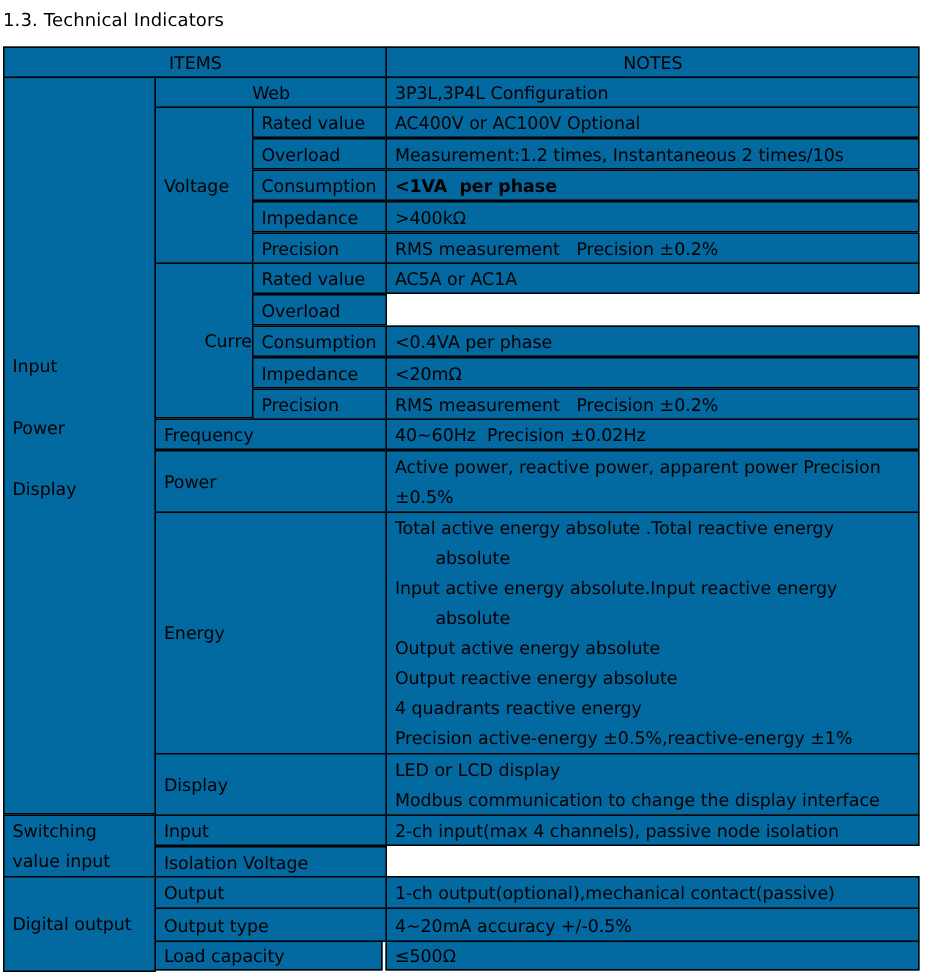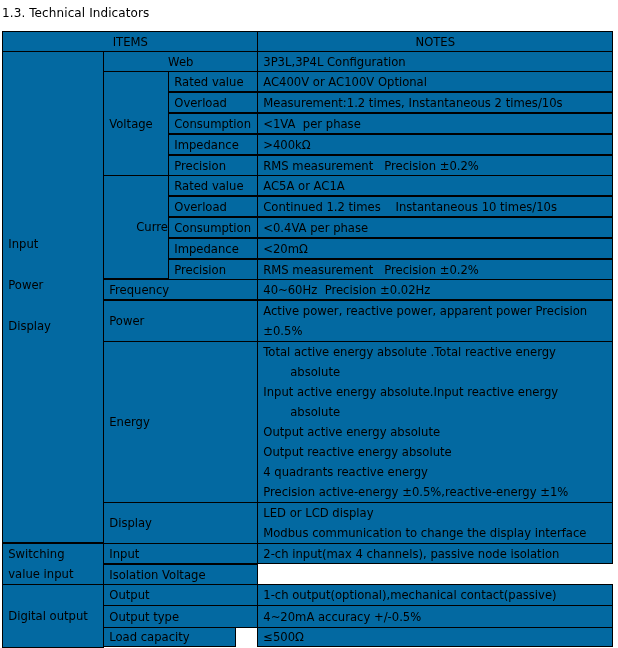--- a/index.html
+++ b/index.html
@@ -60,21 +60,21 @@
       <span>Overload</span>
     </div>
   <div class="cell" style="left:255px;top:61px;width:356px;height:21px;">
       <span>Measurement:1.2 times, Instantaneous 2 times/10s</span>
     </div>
 
   <div class="cell" style="left:166px;top:82px;width:90px;height:21px;">
       <span>Consumption</span>
     </div>
   <div class="cell" style="left:255px;top:82px;width:356px;height:21px;">
-      <span style="white-space:pre;">&lt;1VA  per phase</span>
+      <span style="white-space:pre;font-weight:bold;">&lt;1VA  per phase</span>
     </div>
 
   <div class="cell" style="left:166px;top:103px;width:90px;height:21px;">
       <span>Impedance</span>
     </div>
   <div class="cell" style="left:255px;top:103px;width:356px;height:21px;">
       <span>&gt;400kΩ</span>
     </div>
 
   <div class="cell" style="left:166px;top:124px;width:90px;height:21px;">
@@ -89,23 +89,20 @@
   </div>
   <div class="cell" style="left:166px;top:144px;width:90px;height:21px;">
       <span>Rated value</span>
     </div>
   <div class="cell" style="left:255px;top:144px;width:356px;height:21px;">
       <span>AC5A or AC1A</span>
     </div>
 
   <div class="cell" style="left:166px;top:165px;width:90px;height:21px;">
       <span>Overload</span>
-    </div>
-  <div class="cell" style="left:255px;top:165px;width:356px;height:21px;">
-      <span style="white-space:pre;">Continued 1.2 times    Instantaneous 10 times/10s</span>
     </div>
 
   <div class="cell" style="left:166px;top:186px;width:90px;height:21px;">
       <span>Consumption</span>
     </div>
   <div class="cell" style="left:255px;top:186px;width:356px;height:21px;">
       <span>&lt;0.4VA per phase</span>
     </div>
 
   <div class="cell" style="left:166px;top:207px;width:90px;height:21px;">
@@ -189,20 +186,20 @@
     </div>
   <div class="cell" style="left:255px;top:553px;width:356px;height:22px;">
       <span>1-ch output(optional),mechanical contact(passive)</span>
     </div>
   <div class="cell" style="left:101px;top:574px;width:155px;height:23px;">
       <span>Output type</span>
     </div>
   <div class="cell" style="left:255px;top:574px;width:356px;height:23px;">
       <span>4~20mA accuracy +/-0.5%</span>
     </div>
-  <div class="cell" style="left:101px;top:596px;width:133px;height:20px;">
+  <div class="cell" style="left:101px;top:596px;width:152px;height:20px;">
       <span>Load capacity</span>
     </div>
   <div class="cell" style="left:255px;top:596px;width:356px;height:20px;">
       <span>≤500Ω</span>
     </div>
 
 </div>
 
 </body></html>

